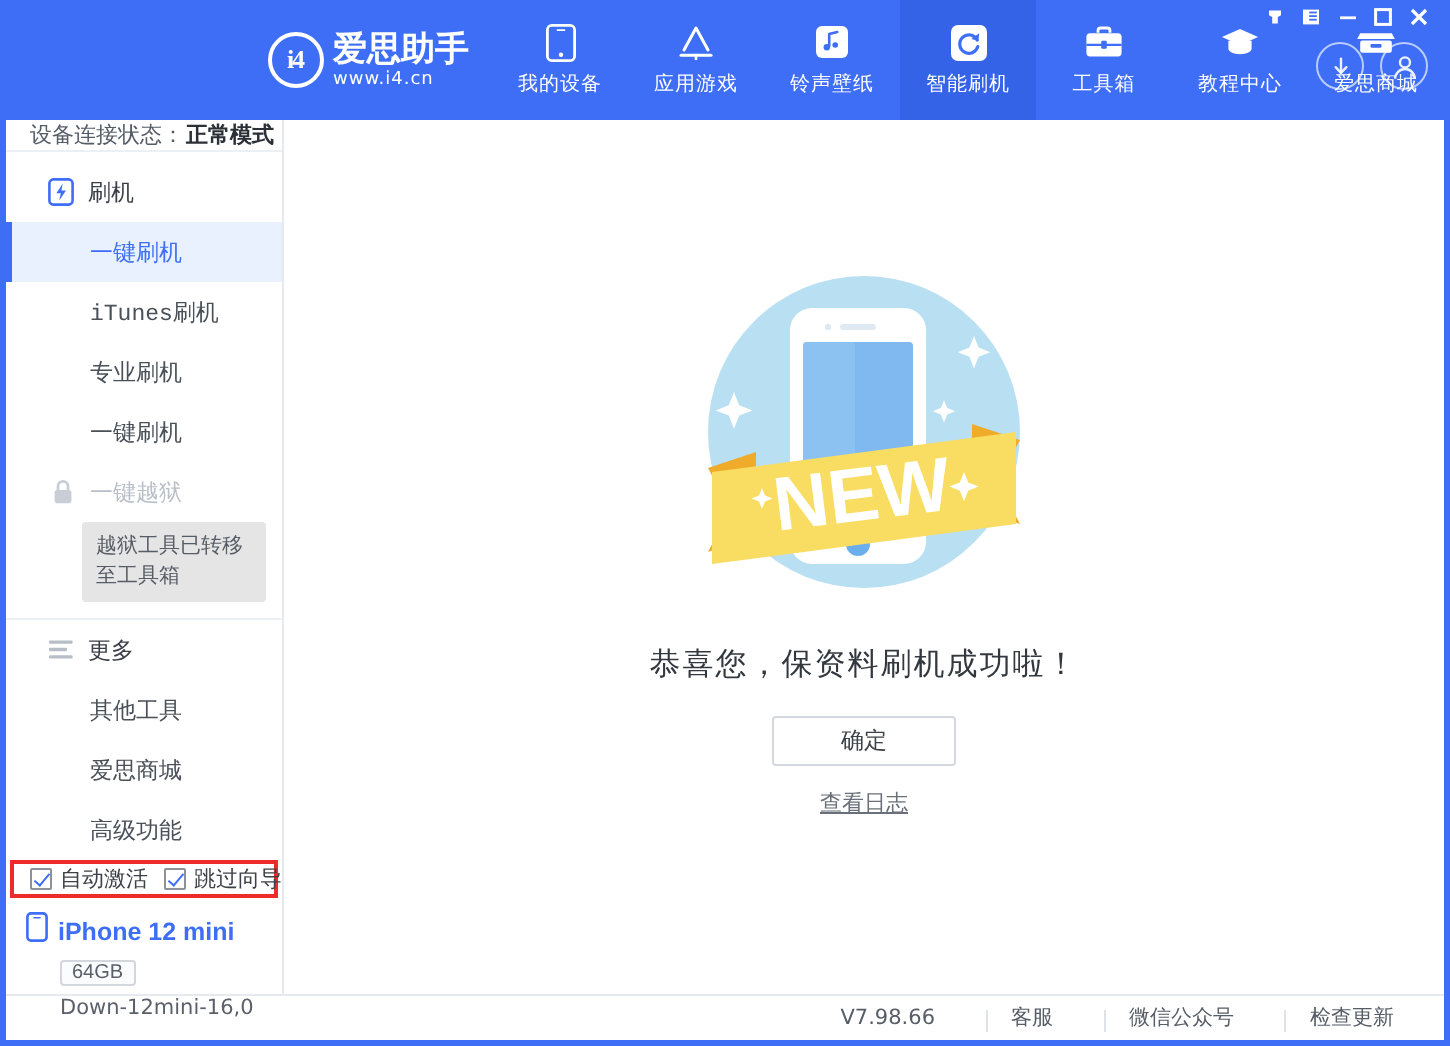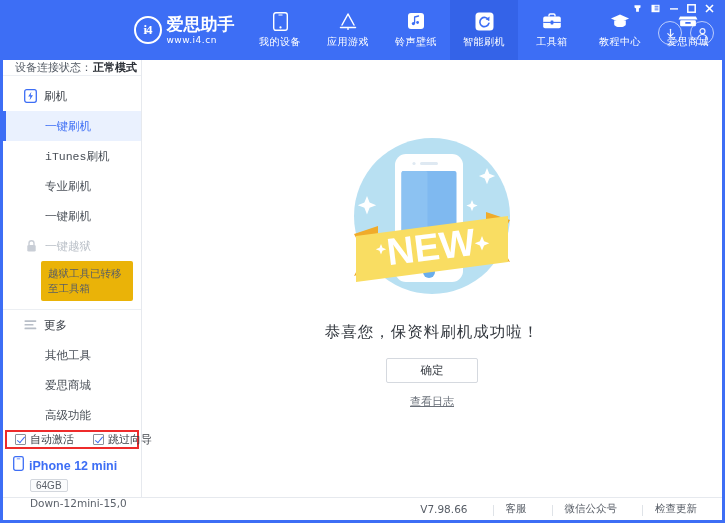--- a/index.html
+++ b/index.html
@@ -174,38 +174,38 @@
     position: absolute;
     left: 0; top: 0; bottom: 0;
     width: 3px;
     background: #3d6ef5;
   }
   .menu-item.disabled { color: #b9bfc7; }
   .menu-item .lock-ico { position: absolute; left: 22px; top: 8px; width: 13px; height: 14px; }
 
   #tooltip {
     margin: 0 4px 0 38px;
-    background: #eab308;
+    background: #e5e5e5;
     border-radius: 2px;
     padding: 5px 7px;
     font-size: 10.5px;
     color: #575d66;
     line-height: 1.45;
     width: 92px;
   }
 
   #divider-line { height: 1px; background: #eceff3; margin: 8px 0 0 0; }
 
   
   #opt-strip {
     margin: 0 2px;
     border: 2px solid #ee2b2b;
     height: 26px;
     display: flex; align-items: center;
-    gap: 19px;
+    gap: 8px;
     padding-left: 8px;
   }
   .cbx-wrap { display: flex; align-items: center; gap: 4px; font-size: 11px; color: #3d4249; white-space: nowrap; cursor: pointer; }
   .cbx {
     width: 11px; height: 11px;
     border: 1px solid #8d9199;
     background: #ffffff;
     border-radius: 1px;
     position: relative;
     flex: none;
@@ -544,21 +544,21 @@
         <div id="dev-row">
           <span>
             <svg width="11" height="15" viewBox="0 0 11 15">
                 <rect x="0.7" y="0.7" width="9.6" height="13.6" rx="1.8" fill="none" stroke="#3d6ef5" stroke-width="1.3"></rect>
                 <rect x="3.6" y="2.5" width="3.8" height="0.8" rx="0.4" fill="#3d6ef5"></rect>
               </svg>
           </span>
           <span id="dev-name">iPhone 12 mini</span>
         </div>
         <div id="dev-cap">64GB</div>
-        <div id="dev-model">Down-12mini-15,0</div>
+        <div id="dev-model">Down-12mini-16,0</div>
       </div>
 
       <div id="sidebar-foot">
         <label class="cbx-wrap">
           <span class="cbx"></span>
           <span>阻止iTunes运行</span>
         </label>
       </div>
 
     </div>

